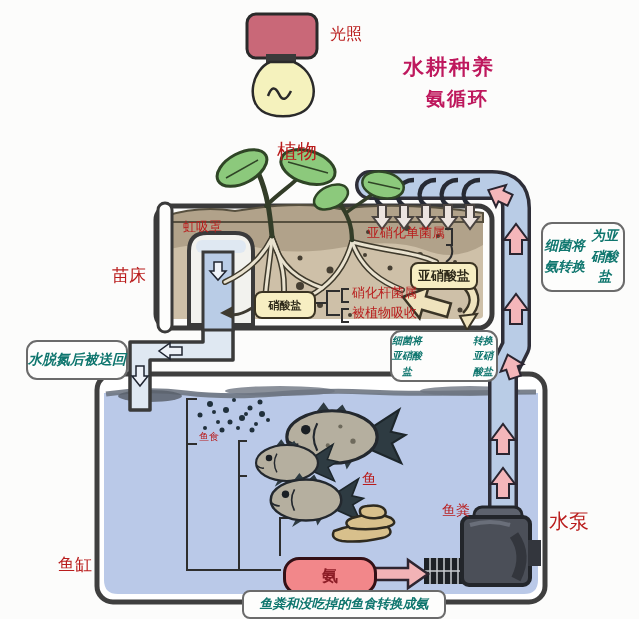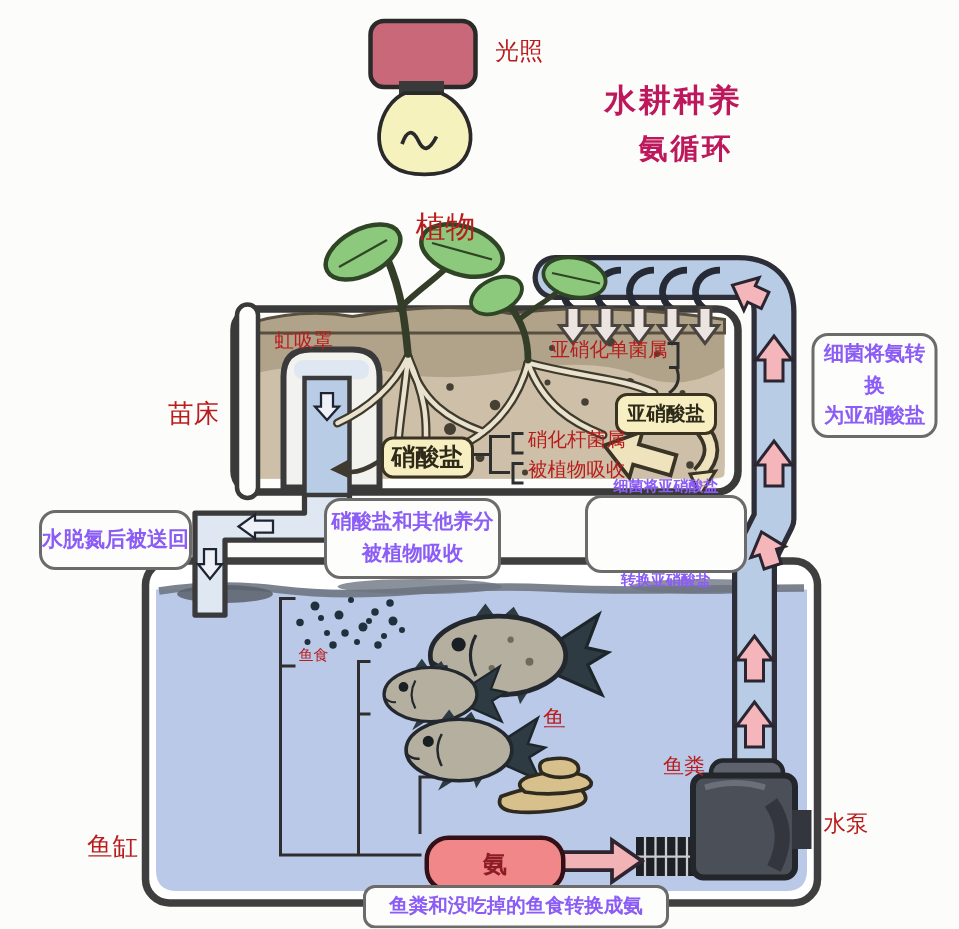--- a/index.html
+++ b/index.html
@@ -5,23 +5,24 @@
   html,body{margin:0;padding:0;background:#ffffff;}
   #stage{
     position:relative;width:639px;height:619px;background:#fcfcfb;
     font-family:"Liberation Sans","DejaVu Sans",sans-serif;color:#3a3a3a;
     overflow:hidden;
   }
   #art{position:absolute;left:0;top:0;z-index:1;}
   .lbl{position:absolute;z-index:3;font-weight:normal;color:#b91c1c;white-space:nowrap;}
   .notebox{
     position:absolute;z-index:3;background:#fdfdfc;border:2.5px solid #6b6b6b;
-    border-radius:11px;font-weight:bold;color:#8b5cf6;text-align:center;
-    display:flex;flex-direction:column;justify-content:center;align-items:center;
+    border-radius:11px;font-weight:bold;color:#0f766e;text-align:center;
+    display:flex;flex-direction:row;justify-content:center;align-items:center;
     line-height:1.55;
+    font-style:italic;
   }
   .creambox{
     position:absolute;z-index:3;background:#f7eec2;border:2.5px solid #3a3322;
     border-radius:8px;font-weight:bold;color:#2e2a1a;text-align:right;
     display:flex;align-items:center;justify-content:center;
   }
   .title-line{font-weight:bold;color:#be185d;}
 </style>
 </head>
 <body>
@@ -277,52 +278,48 @@
   <div class="lbl" style="left:277px;top:138px;font-size:20px;">植物</div>
 
   <div class="lbl" style="left:183px;top:218px;font-size:13px;">虹吸罩</div>
 
   <div class="lbl" style="left:112px;top:264px;font-size:17px;">苗床</div>
 
   <div class="lbl" style="left:367px;top:224px;font-size:13px;">亚硝化单菌属</div>
 
   <div class="creambox" style="left:410px;top:262px;width:64px;height:24px;font-size:13px;">亚硝酸盐</div>
 
-  <div class="creambox" style="left:254px;top:291px;width:58px;height:24px;font-size:16px;">硝酸盐</div>
+  <div class="creambox" style="left:254px;top:291px;width:58px;height:24px;font-size:11px;">硝酸盐</div>
 
   <div class="lbl" style="left:352px;top:284px;font-size:13px;">硝化杆菌属</div>
   <div class="lbl" style="left:352px;top:304px;font-size:13px;">被植物吸收</div>
 
   <div class="notebox" style="left:541px;top:222px;width:80px;height:66px;font-size:13.5px;">
     <span>细菌将氨转换</span>
     <span>为亚硝酸盐</span>
   </div>
 
   <div class="notebox" style="left:26px;top:340px;width:98px;height:36px;font-size:14px;">水脱氮后被送回</div>
 
-  <div class="notebox" style="left:216px;top:332px;width:114px;height:50px;font-size:13.5px;">
-    <span>硝酸盐和其他养分</span>
-    <span>被植物吸收</span>
-  </div>
 
   <div class="notebox" style="left:390px;top:330px;width:104px;height:48px;font-size:10px;gap:48px;">
     <span>细菌将亚硝酸盐</span>
     <span>转换亚硝酸盐</span>
   </div>
 
   <div class="lbl" style="left:199px;top:430px;font-size:10px;">鱼食</div>
 
   <div class="lbl" style="left:362px;top:470px;font-size:15px;">鱼</div>
 
   <div class="lbl" style="left:58px;top:508px;font-size:17px;margin-top:45px;">鱼缸</div>
 
   <div class="lbl" style="left:402px;top:502px;font-size:14px;margin-left:40px;">鱼粪</div>
 
   <div style="position:absolute;z-index:3;left:283px;top:557px;width:88px;height:32px;
               background:#f2878a;border:3px solid #331016;border-radius:16px;
               display:flex;align-items:center;justify-content:center;
               font-size:16px;font-weight:bold;color:#8c1d26;">氨</div>
 
-  <div class="lbl" style="left:549px;top:540px;font-size:15px;">水泵</div>
+  <div class="lbl" style="left:549px;top:508px;font-size:20px;">水泵</div>
 
   <div class="notebox" style="left:242px;top:590px;width:200px;height:25px;font-size:13px;border-radius:8px;">鱼粪和没吃掉的鱼食转换成氨</div>
 
 </div>
 
 </body></html>

